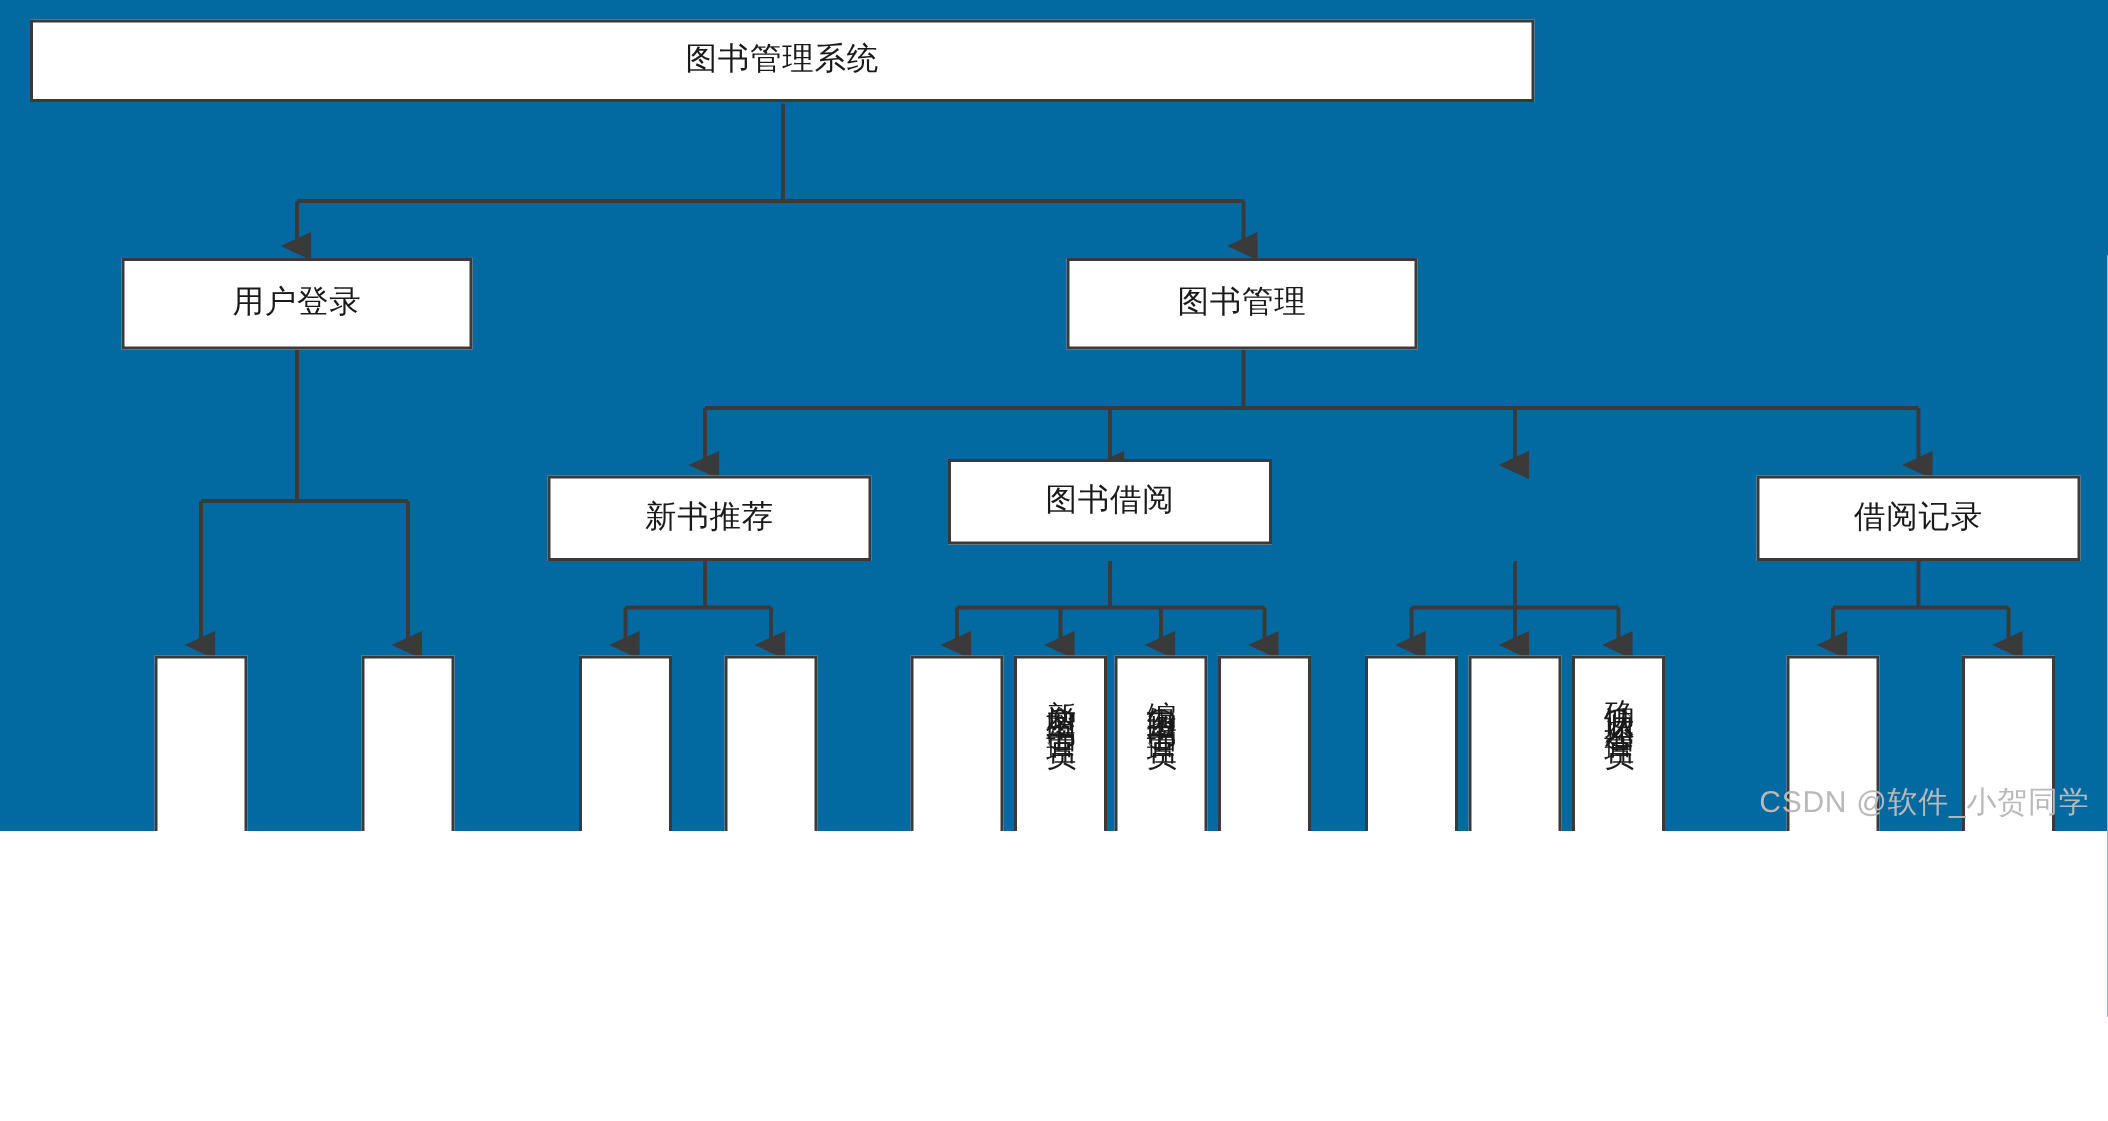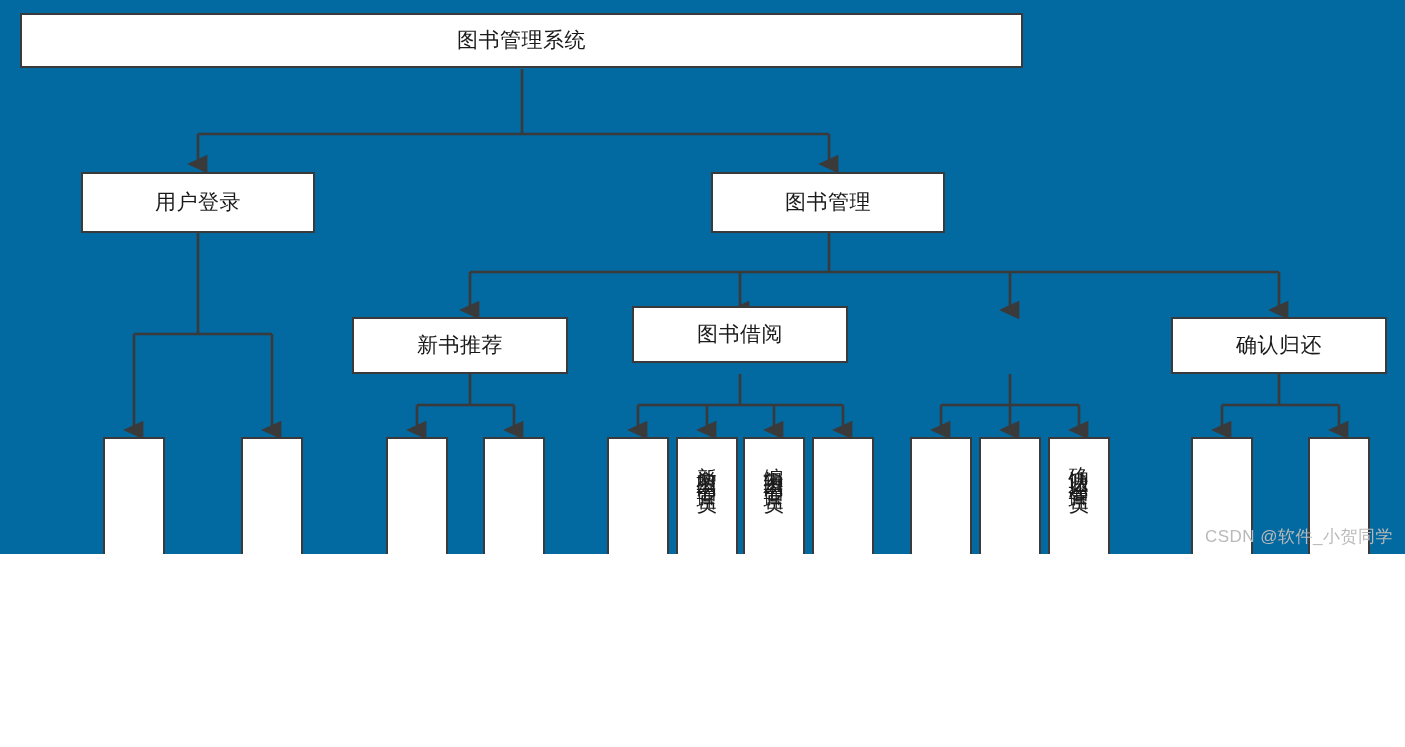--- a/index.html
+++ b/index.html
@@ -61,21 +61,21 @@
     text-orientation: upright;
     font-size: 20px;
     letter-spacing: 4px;
     line-height: 1;
     white-space: nowrap;
   }
   #watermark {
     position: absolute;
     right: 12px;
     bottom: 6px;
-    font-size: 17px;
+    font-size: 20px;
     color: #b9b9b9;
     letter-spacing: 0.5px;
     user-select: none;
     pointer-events: none;
   }
 </style>
 </head>
 <body>
 
 <div id="diagram-root">
@@ -134,28 +134,28 @@
     <span class="node-label">图书管理系统</span>
   </div>
 
   <div class="node horiz" style="left:81px; top:172px; width:234px; height:61px;">
     <span class="node-label">用户登录</span>
   </div>
   <div class="node horiz" style="left:711px; top:172px; width:234px; height:61px;align-items:center;">
     <span class="node-label">图书管理</span>
   </div>
 
-  <div class="node horiz" style="left:352px; top:317px; width:216px; height:57px;align-items:center;">
+  <div class="node horiz" style="left:365px; top:317px; width:216px; height:57px;align-items:center;">
     <span class="node-label">新书推荐</span>
   </div>
   <div class="node horiz" style="left:632px; top:306px; width:216px; height:57px;">
     <span class="node-label">图书借阅</span>
   </div>
   <div class="node horiz" style="left:1171px; top:317px; width:216px; height:57px;">
-    <span class="node-label">确认归还</span>
+    <span class="node-label">借阅记录</span>
   </div>
 
   <div class="node vert centered" style="left:103px; top:437px; width:62px; height:296px;">
     <span class="node-label">用户登录</span>
   </div>
   <div class="node vert centered" style="left:241px; top:437px; width:62px; height:296px;">
     <span class="node-label">注销登录</span>
   </div>
 
   <div class="node vert centered" style="left:386px; top:437px; width:62px; height:296px;">

